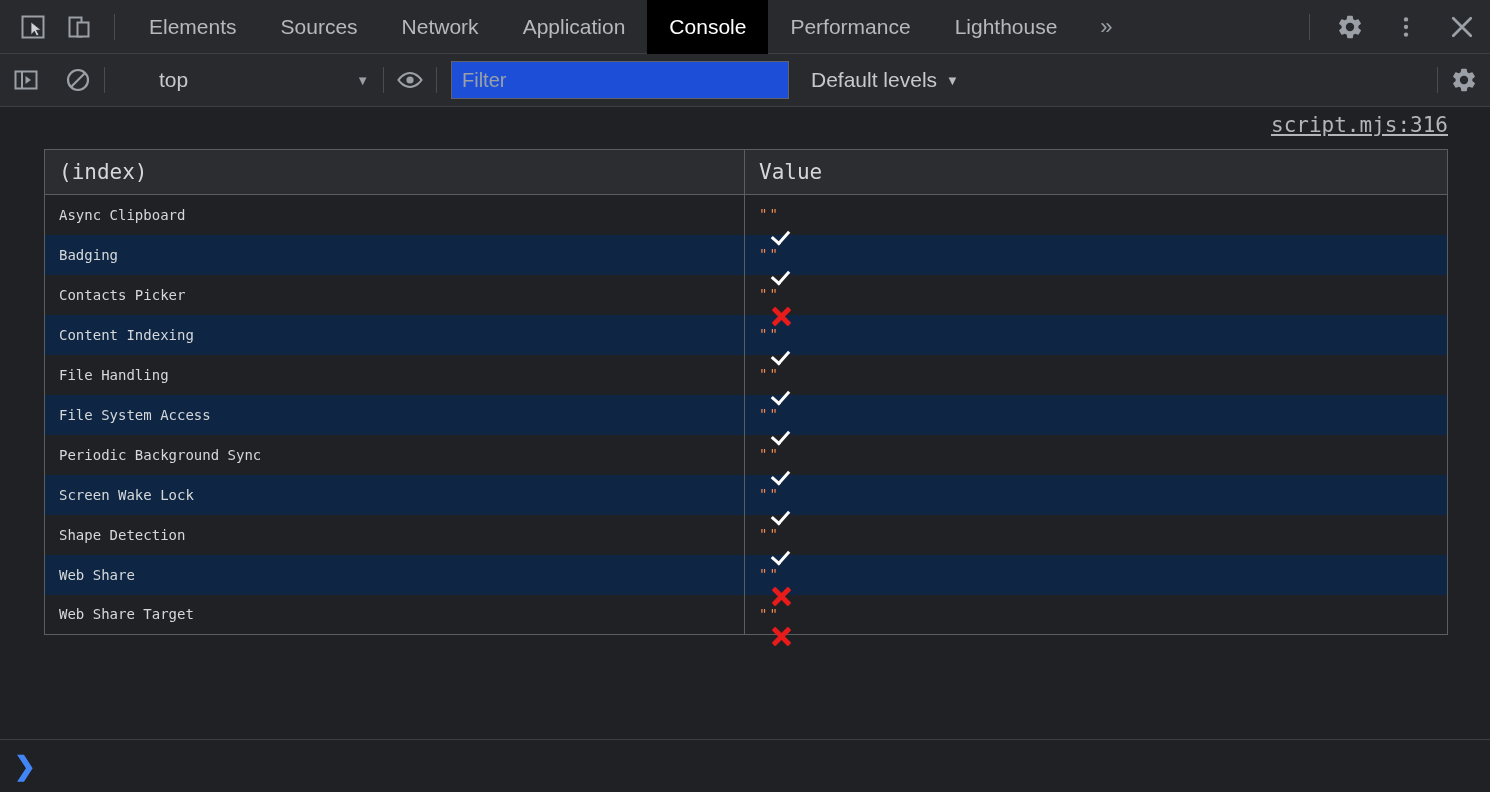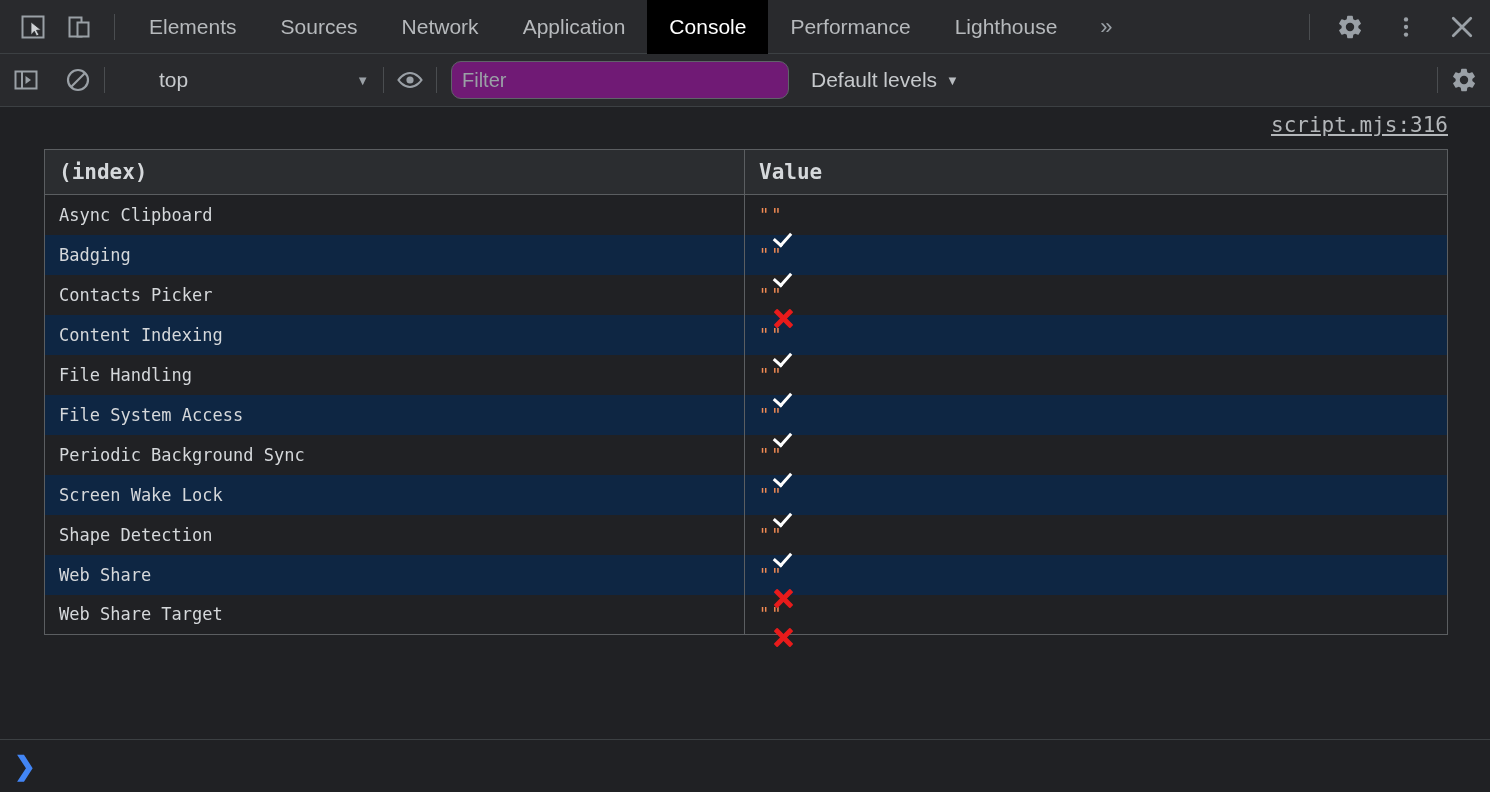--- a/index.html
+++ b/index.html
@@ -61,21 +61,21 @@
   .ctx-select{
     width:278px; height:53px;
     display:flex; align-items:center;
     padding:0 14px 0 18px; flex:none;
   }
   .ctx-label{ color:#c6c9cc; font-size:21px;margin-left:36px; }
   .ctx-arrow{ margin-left:auto; color:#9aa0a6; font-size:13px; }
   .filter-wrap{ padding:0 14px; flex:none; }
   .filter-input{
     width:338px; height:38px;
-    background:#701a75; border:1px solid #5f6368; border-radius:10px;
+    background:#1d4ed8; border:1px solid #5f6368; border-radius:0;
     color:#d2d4d7; font-size:20px;
     font-family:"Liberation Sans", sans-serif;
     padding:0 10px; outline:none;
   }
   .filter-input::placeholder{ color:#9aa0a6; }
   .levels{
     display:flex; align-items:center; gap:9px;
     color:#c6c9cc; font-size:21px; padding:0 8px; flex:none;
   }
   .levels .arr{ font-size:13px; color:#b8bcc0; }
@@ -95,29 +95,29 @@
   }
   .tablewrap{ position:absolute; left:44px; top:42px; width:1404px; }
   table.ctable{
     width:100%; border-collapse:collapse;
     table-layout:fixed;
     border:1px solid #5b5e61;
     font-family:"DejaVu Sans Mono", monospace;
   }
   table.ctable th{
     background:#2b2d30; color:#d5d8db;
-    font-weight:bold; text-align:left;
+    font-weight:normal; text-align:left;
     font-size:21px; height:45px;
     padding:0 0 0 14px;
     border-right:1px solid #5b5e61;
     border-bottom:1px solid #5b5e61;
   }
   table.ctable th:last-child{ border-right:none; }
   table.ctable td{
-    height:40px; font-size:17px;
+    height:40px; font-size:14px;
     padding:0 0 0 14px;
     color:#d5d8db;
     border-right:1px solid #5b5e61;
     white-space:nowrap;
   }
   table.ctable td:last-child{ border-right:none; }
   tr.odd td{ background:#202124; }
   tr.even td{ background:#0e2643; }
   col.c-idx{ width:700px; }
   .q{ color:#f28b54; }

